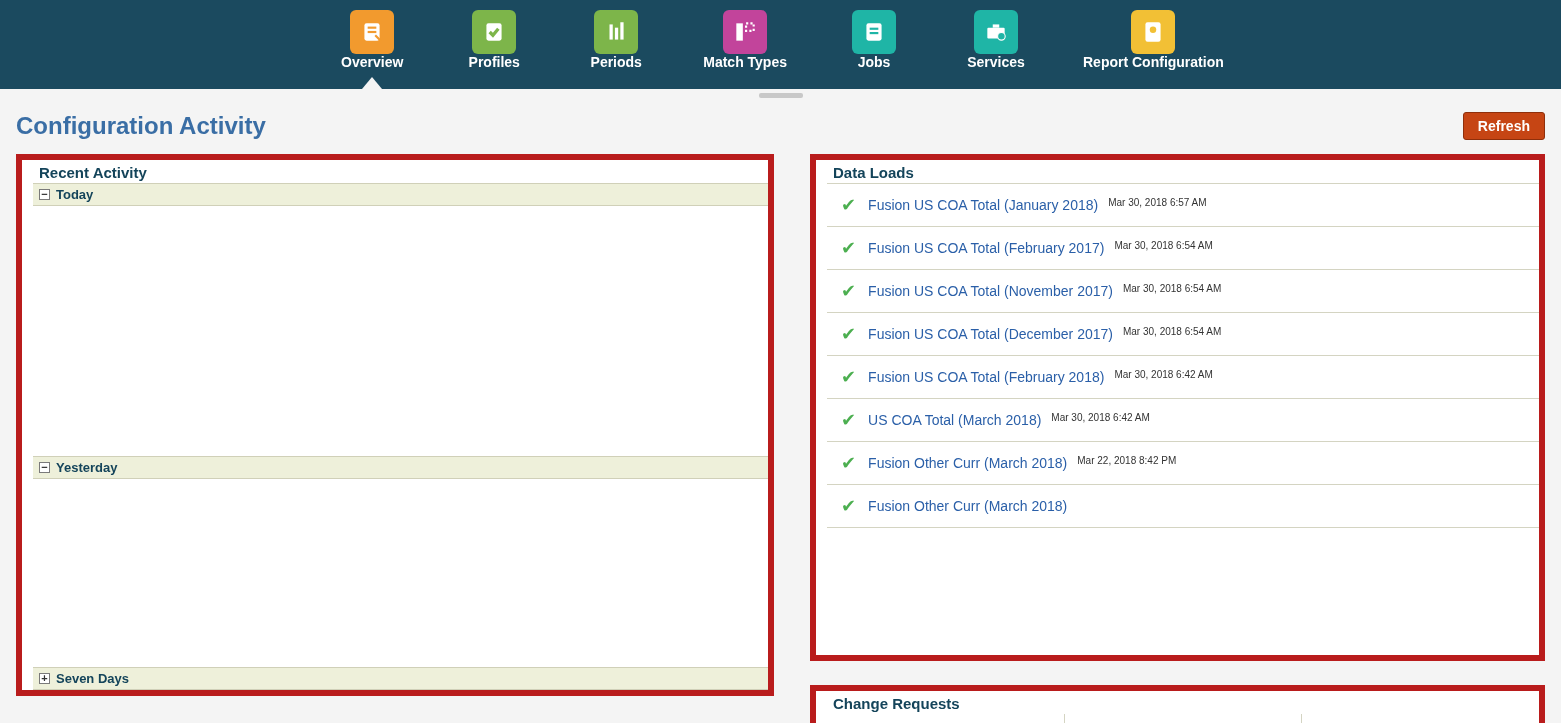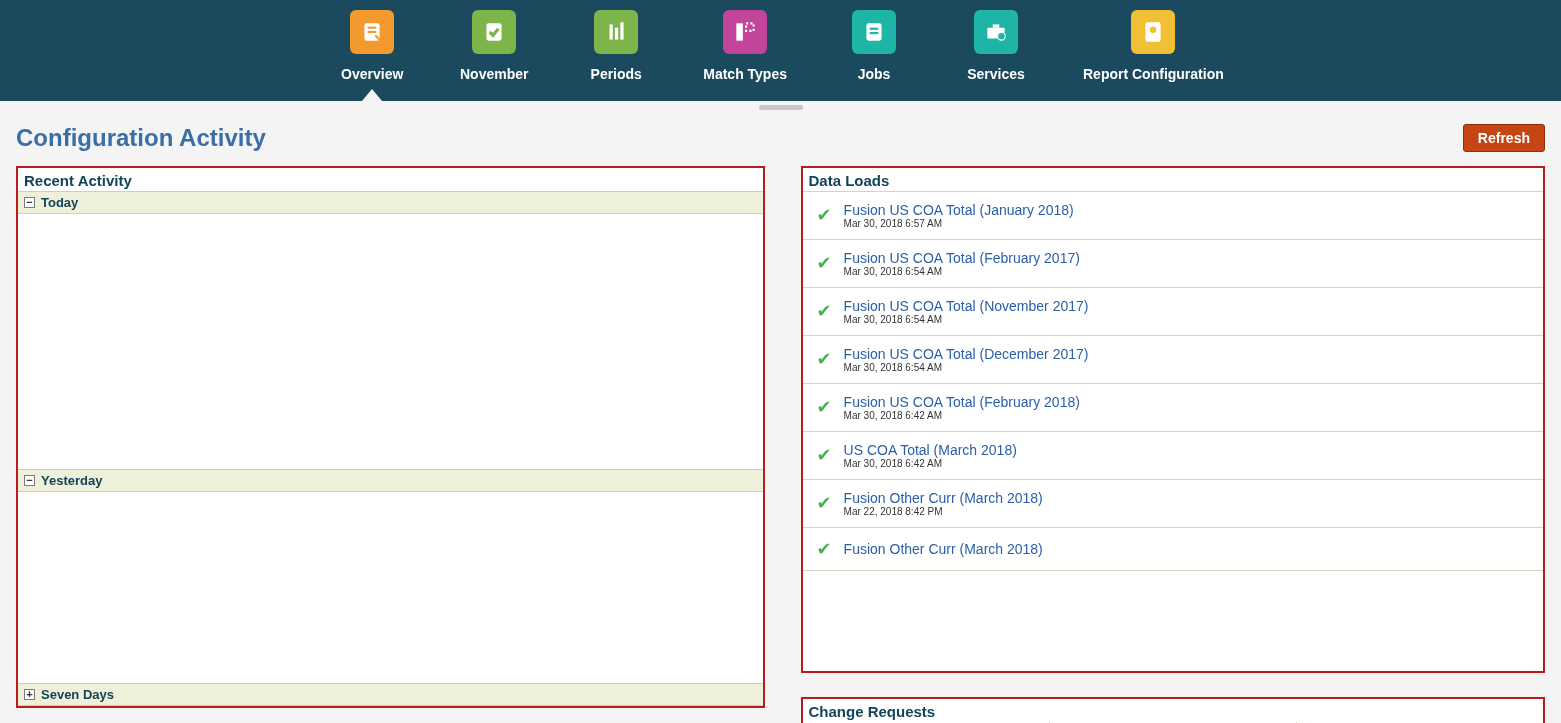--- a/index.html
+++ b/index.html
@@ -9,21 +9,21 @@
     display: flex;
     justify-content: center;
     gap: 52px;
     padding: 10px 0 18px 0;
     position: relative;
   }
   .nav-item {
     display: flex;
     flex-direction: column;
     align-items: center;
-    gap: 12px;
+    gap: 0;
     cursor: pointer;
     color: #fff;
     font-size: 14px;
     font-weight: bold;
     position: relative;
     min-width: 70px;
   }
   .nav-item .label { text-align:center; line-height:1.2; }
   .nav-icon {
     width: 44px; height: 44px;
@@ -50,21 +50,21 @@
   .page-title { color:#3a6ea5; font-size:24px; font-weight:bold; }
   .refresh-btn {
     background:#c64514; color:#fff; border:1px solid #8f2f0b;
     padding:5px 14px; border-radius:3px; font-weight:bold; font-size:14px;
     cursor:pointer;
   }
   .columns {
     display:flex; gap:36px; padding:0 16px 16px 16px; align-items:flex-start;
   }
   .panel {
-    border:2px solid #b91c1c; background:#fff;
+    border:6px solid #b91c1c; background:#fff;padding-left:11px;
   }
   .panel-left { flex:1; min-width:0; height:542px; display:flex; flex-direction:column; }
   .panel-right-col { flex:1; min-width:0; display:flex; flex-direction:column; gap:24px; }
   .panel-title {
     color:#14445a; font-size:15px; font-weight:bold;
     padding:4px 6px 2px 6px;
   }
   .section-bar {
     background:#eef0da; color:#14445a; font-weight:bold;
     padding:3px 6px; border-top:1px solid #d0d0b8; border-bottom:1px solid #d0d0b8;
@@ -77,21 +77,21 @@
   }
   .data-loads-panel { height:507px; display:flex; flex-direction:column; }
   .loads-scroll {
     flex:1; overflow-y:auto; border-top:1px solid #d4d4c2;
   }
   .load-row {
     display:flex; align-items:center; gap:12px;
     padding:10px 14px; border-bottom:1px solid #d4d4c2;
   }
   .load-row .check { color:#4caf50; font-size:18px; }
-  .load-row .row-texts { display:flex; flex-direction:column; gap:0; }
+  .load-row .row-texts { display:flex; flex-direction:row; gap:10px; }
   .load-row .row-title { color:#2a5fa8; font-size:14px; text-decoration:none; cursor:pointer; }
   .load-row .row-date { color:#333; font-size:10px; }
   .change-panel { }
   .change-counts { display:flex; }
   .change-col {
     flex:1; text-align:center; padding:6px 0 8px 0;
     border-right:1px solid #d4d4c2;
   }
   .change-col:last-child { border-right:none; }
   .change-num { font-size:26px; font-weight:bold; }
@@ -119,21 +119,21 @@
       </div>
       <div class="label">Overview</div>
     </div>
     <div class="nav-item">
       <div class="nav-icon" style="background: rgb(125, 181, 74);">
         <svg width="26" height="26" viewBox="0 0 24 24">
           <rect x="5" y="4" width="14" height="16" rx="2" fill="white"></rect>
           <path d="M8 12 l3 3 l5 -6" stroke="#7db54a" stroke-width="3" fill="none"></path>
         </svg>
       </div>
-      <div class="label">November</div>
+      <div class="label">Profiles</div>
     </div>
     <div class="nav-item">
       <div class="nav-icon" style="background: rgb(125, 181, 74);">
         <svg width="26" height="26" viewBox="0 0 24 24">
           <rect x="6" y="5" width="3" height="14" fill="white"></rect>
           <rect x="11" y="8" width="3" height="11" fill="white"></rect>
           <rect x="16" y="3" width="3" height="16" fill="white"></rect>
         </svg>
       </div>
       <div class="label">Periods</div>

